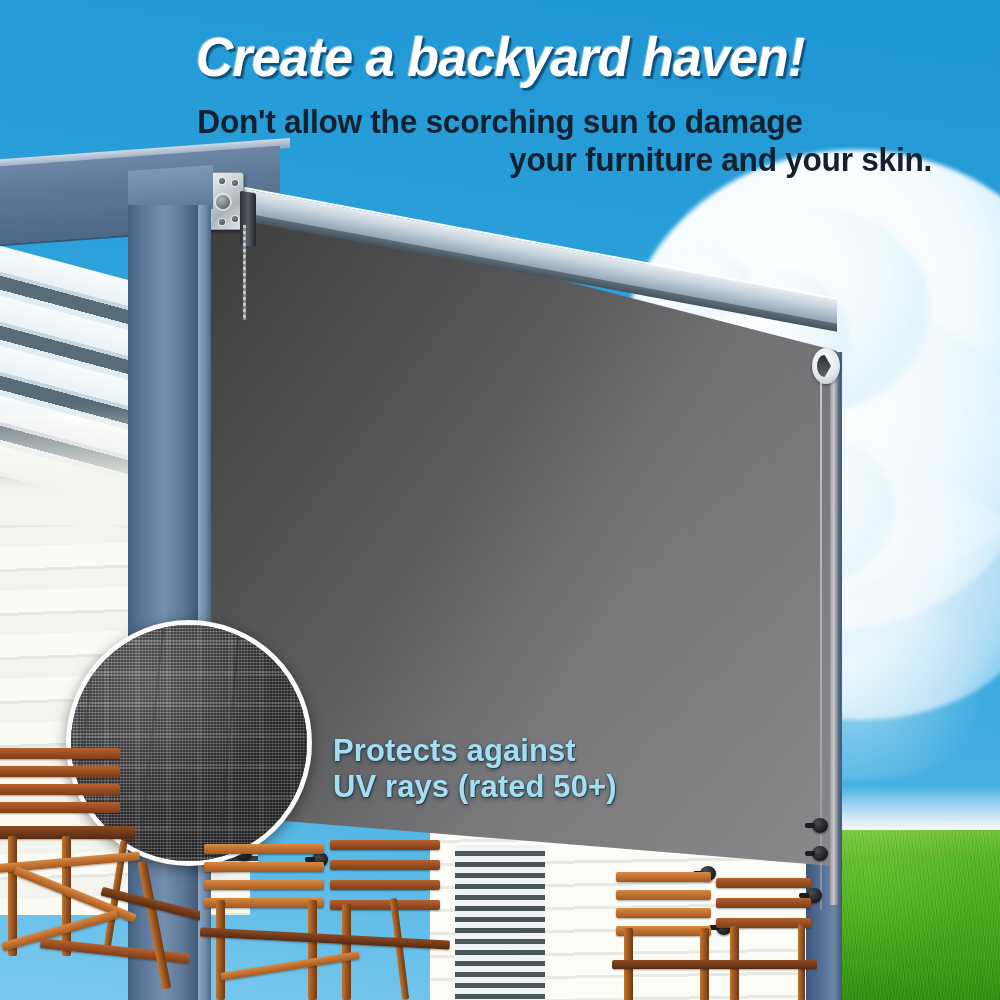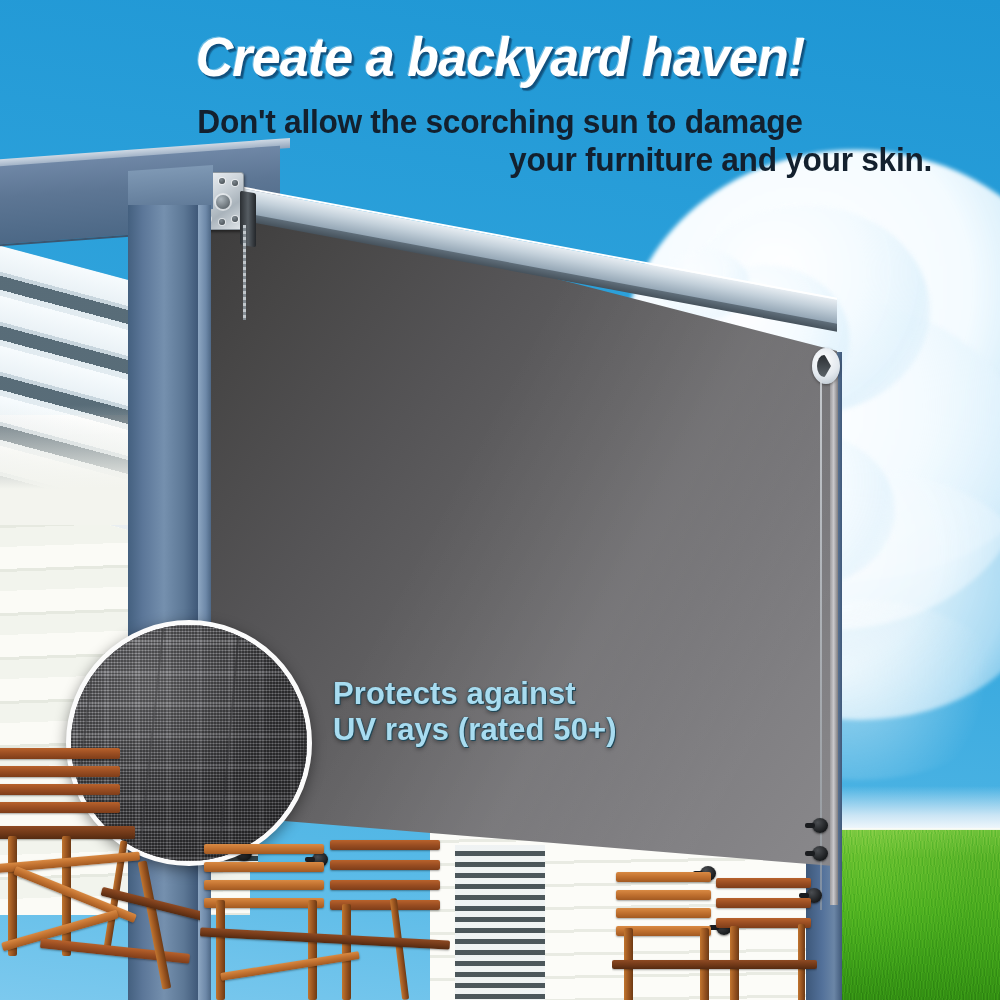--- a/index.html
+++ b/index.html
@@ -237,21 +237,21 @@
     content:""; position:absolute; left:-7px; top:5px; width:10px; height:5px;
     background:#1a1c1f; border-radius:2px;
   }
   .guide-wire{
     position:absolute; left:820px; top:380px; width:2px; height:530px;
     background:linear-gradient(180deg, rgba(215,220,225,.8), rgba(150,158,165,.65));
   }
 
   
   .uv-text{
-    position:absolute; left:333px; top:676px;
+    position:absolute; left:333px; top:733px;
     font-family:"Liberation Sans", sans-serif;
     font-weight:bold;
     font-size:31px;
     line-height:36px;
     color:#a8dcf0;
     letter-spacing:.1px;
     text-shadow:
       1px 1px 0 rgba(25,70,88,.9),
       -1px 0 0 rgba(40,95,115,.55),
       0 2px 4px rgba(0,0,0,.45);

